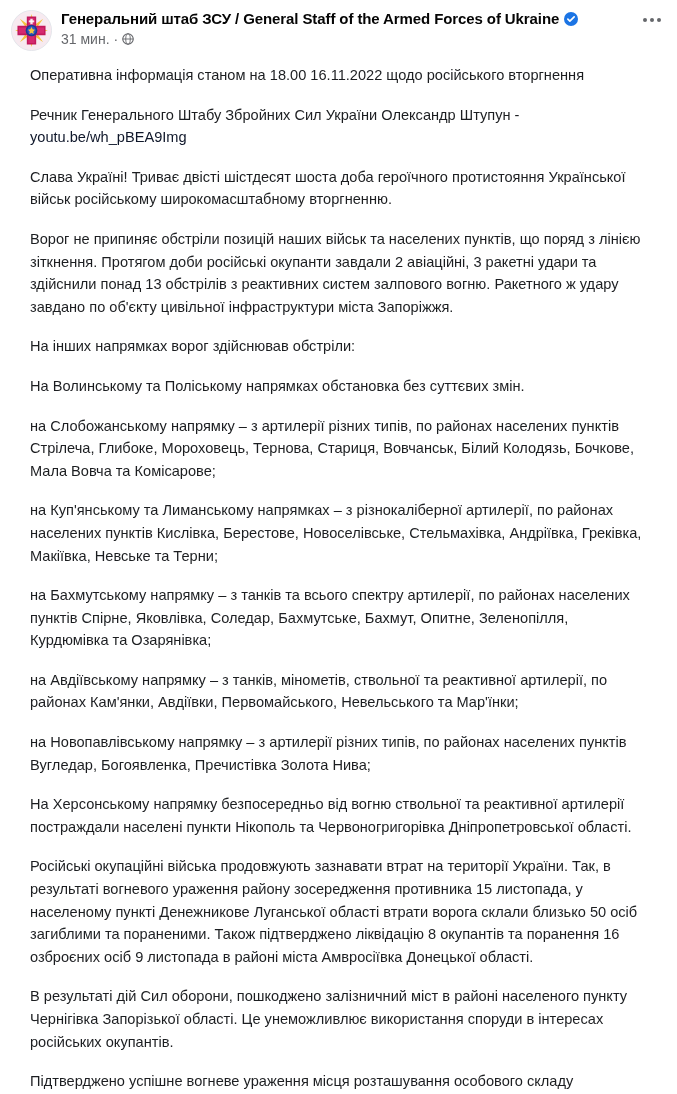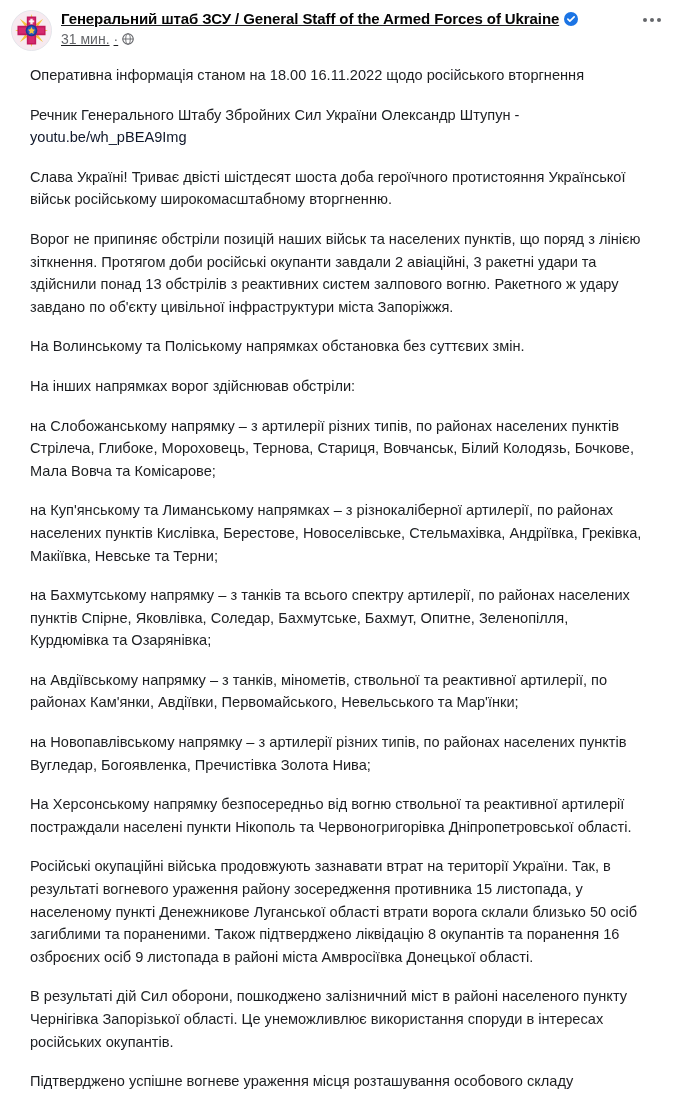--- a/index.html
+++ b/index.html
@@ -24,21 +24,20 @@
     padding: 0;
   }
 
   
   .post-header {
     display: flex;
     align-items: flex-start;
     padding: 9px 12px 0 11px;
     box-sizing: border-box;
     position: relative;
-    text-decoration: underline;
   }
   .avatar {
     width: 41px;
     height: 41px;
     border-radius: 50%;
     flex: 0 0 41px;
     overflow: hidden;
     background: #f4e8ee;
     border: 1px solid #e4e6eb;
     box-sizing: border-box;
@@ -212,26 +211,26 @@
     </p>
 
     <p class="para">
       <span>Слава Україні! Триває двісті шістдесят шоста доба героїчного протистояння Української військ російському широкомасштабному вторгненню.</span>
     </p>
 
     <p class="para">
       <span>Ворог не припиняє обстріли позицій наших військ та населених пунктів, що поряд з лінією зіткнення. Протягом доби російські окупанти завдали 2 авіаційні, 3 ракетні удари та здійснили понад 13 обстрілів з реактивних систем залпового вогню. Ракетного ж удару завдано по об'єкту цивільної інфраструктури міста Запоріжжя.</span>
     </p>
 
+    <p class="para tight">
+      <span>На інших напрямках ворог здійснював обстріли:</span>
+    </p>
+
     <p class="para">
       <span>На Волинському та Поліському напрямках обстановка без суттєвих змін.</span>
-    </p>
-
-    <p class="para tight">
-      <span>На інших напрямках ворог здійснював обстріли:</span>
     </p>
 
     <p class="para tight">
       <span>на Слобожанському напрямку – з артилерії різних типів, по районах населених пунктів Стрілеча, Глибоке, Мороховець, Тернова, Стариця, Вовчанськ, Білий Колодязь, Бочкове, Мала Вовча та Комісарове;</span>
     </p>
 
     <p class="para tight">
       <span>на Куп'янському та Лиманському напрямках – з різнокаліберної артилерії, по районах населених пунктів Кислівка, Берестове, Новоселівське, Стельмахівка, Андріївка, Греківка, Макіївка, Невське та Терни;</span>
     </p>
 

